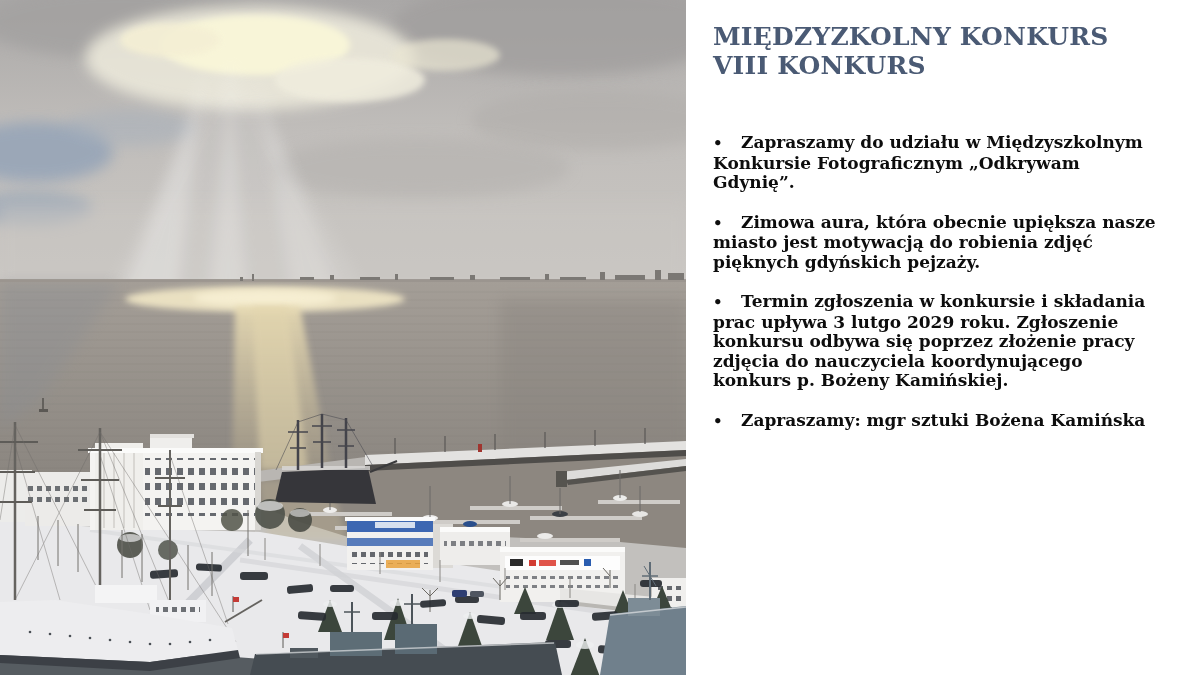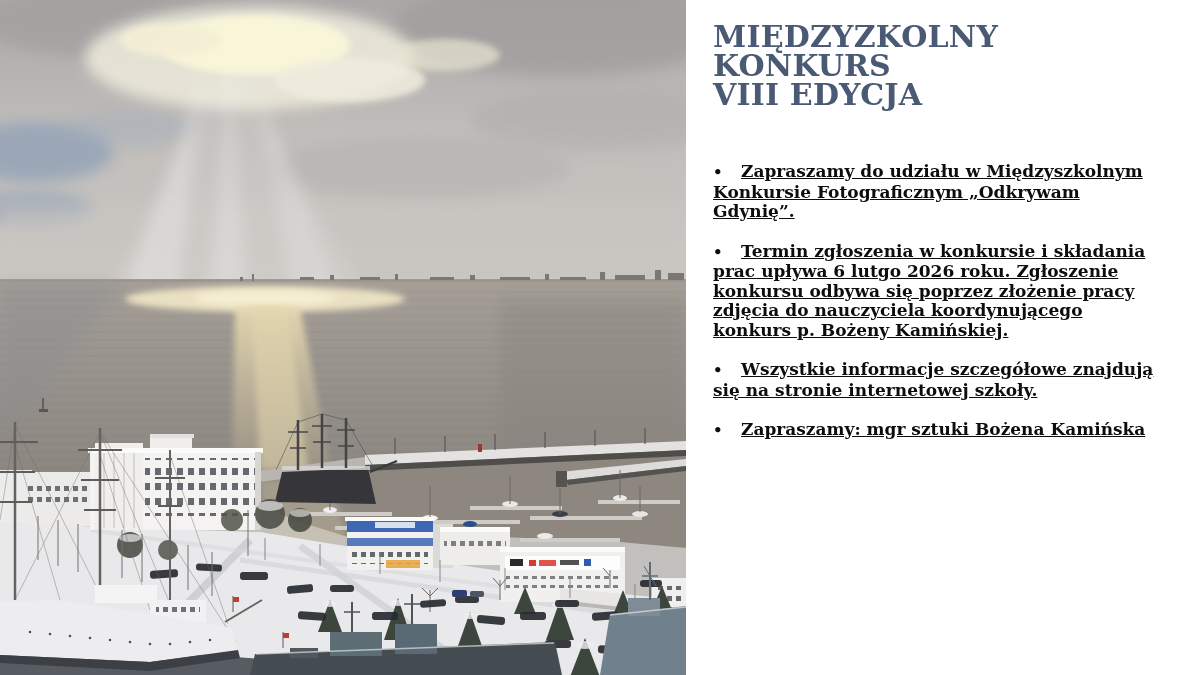--- a/index.html
+++ b/index.html
@@ -6,26 +6,26 @@
   html,body { width:1200px; height:675px; overflow:hidden; background:#ffffff;
               font-family:"DejaVu Serif","Liberation Serif",serif; }
   .slide { position:relative; width:1200px; height:675px; background:#ffffff; display:flex; }
 
   
   .photo-panel { position:relative; width:686px; height:675px; flex:0 0 686px; overflow:hidden; background:#c2c0bd; }
   .photo-panel svg { display:block; width:686px; height:675px; }
 
   
   .content-panel { flex:1 1 auto; padding:20px 40px 0 27px; background:#ffffff; }
-  .title { color:#4a5a74; font-weight:bold; font-size:30px; line-height:29px;
+  .title { color:#4a5a74; font-weight:bold; font-size:25px; line-height:29px;
            letter-spacing:0.2px; margin-top:2px; }
   .title .tline { display:block; }
   .bullets { margin-top:53px; }
   .bullet-para { font-size:17px; line-height:19.5px; font-weight:bold; color:#0d0d0d;
-                 margin-bottom:20px; max-width:452px;text-decoration:underline; }
+                 margin-bottom:20px; max-width:452px; }
   .bullet-mark { display:inline-block; width:14px; margin-right:14px; font-size:15px; }
 </style>
 </head>
 <body>
 
 <div class="slide">
 
   <div class="photo-panel">
     <svg viewBox="0 0 686 675">
       <defs>
@@ -438,23 +438,23 @@
         <line x1="642" y1="576" x2="658" y2="576" stroke="#5f6c76" stroke-width="1.5"></line>
         <line x1="644" y1="566" x2="656" y2="586" stroke="#5f6c76" stroke-width="1"></line>
         <line x1="610" y1="615" x2="686" y2="607" stroke="#e2e4e6" stroke-width="1.5" opacity="0.7"></line>
       </g>
     </svg>
   </div>
 
   <div class="content-panel">
     <h1 class="title">
       <span class="tline">MIĘDZYZKOLNY KONKURS</span>
-      <span class="tline">VIII EDYCJA</span>
+      <span class="tline">VIII KONKURS</span>
     </h1>
 
     <div class="bullets">
       <p class="bullet-para"><span class="bullet-mark">•</span><span>Zapraszamy do udziału w Międzyszkolnym Konkursie Fotograficznym „Odkrywam Gdynię”.</span></p>
-      <p class="bullet-para"><span class="bullet-mark">•</span><span>Termin zgłoszenia w konkursie i składania prac upływa 6 lutgo 2026 roku. Zgłoszenie konkursu odbywa się poprzez złożenie pracy zdjęcia do nauczyciela koordynującego konkurs p. Bożeny Kamińskiej.</span></p>
-      <p class="bullet-para"><span class="bullet-mark">•</span><span>Wszystkie informacje szczegółowe znajdują się na stronie internetowej szkoły.</span></p>
+      <p class="bullet-para"><span class="bullet-mark">•</span><span>Zimowa aura, która obecnie upiększa nasze miasto jest motywacją do robienia zdjęć pięknych gdyńskich pejzaży.</span></p>
+      <p class="bullet-para"><span class="bullet-mark">•</span><span>Termin zgłoszenia w konkursie i składania prac upływa 3 lutgo 2029 roku. Zgłoszenie konkursu odbywa się poprzez złożenie pracy zdjęcia do nauczyciela koordynującego konkurs p. Bożeny Kamińskiej.</span></p>
       <p class="bullet-para"><span class="bullet-mark">•</span><span>Zapraszamy: mgr sztuki Bożena Kamińska</span></p>
     </div>
   </div>
 </div>
 
 </body></html>

